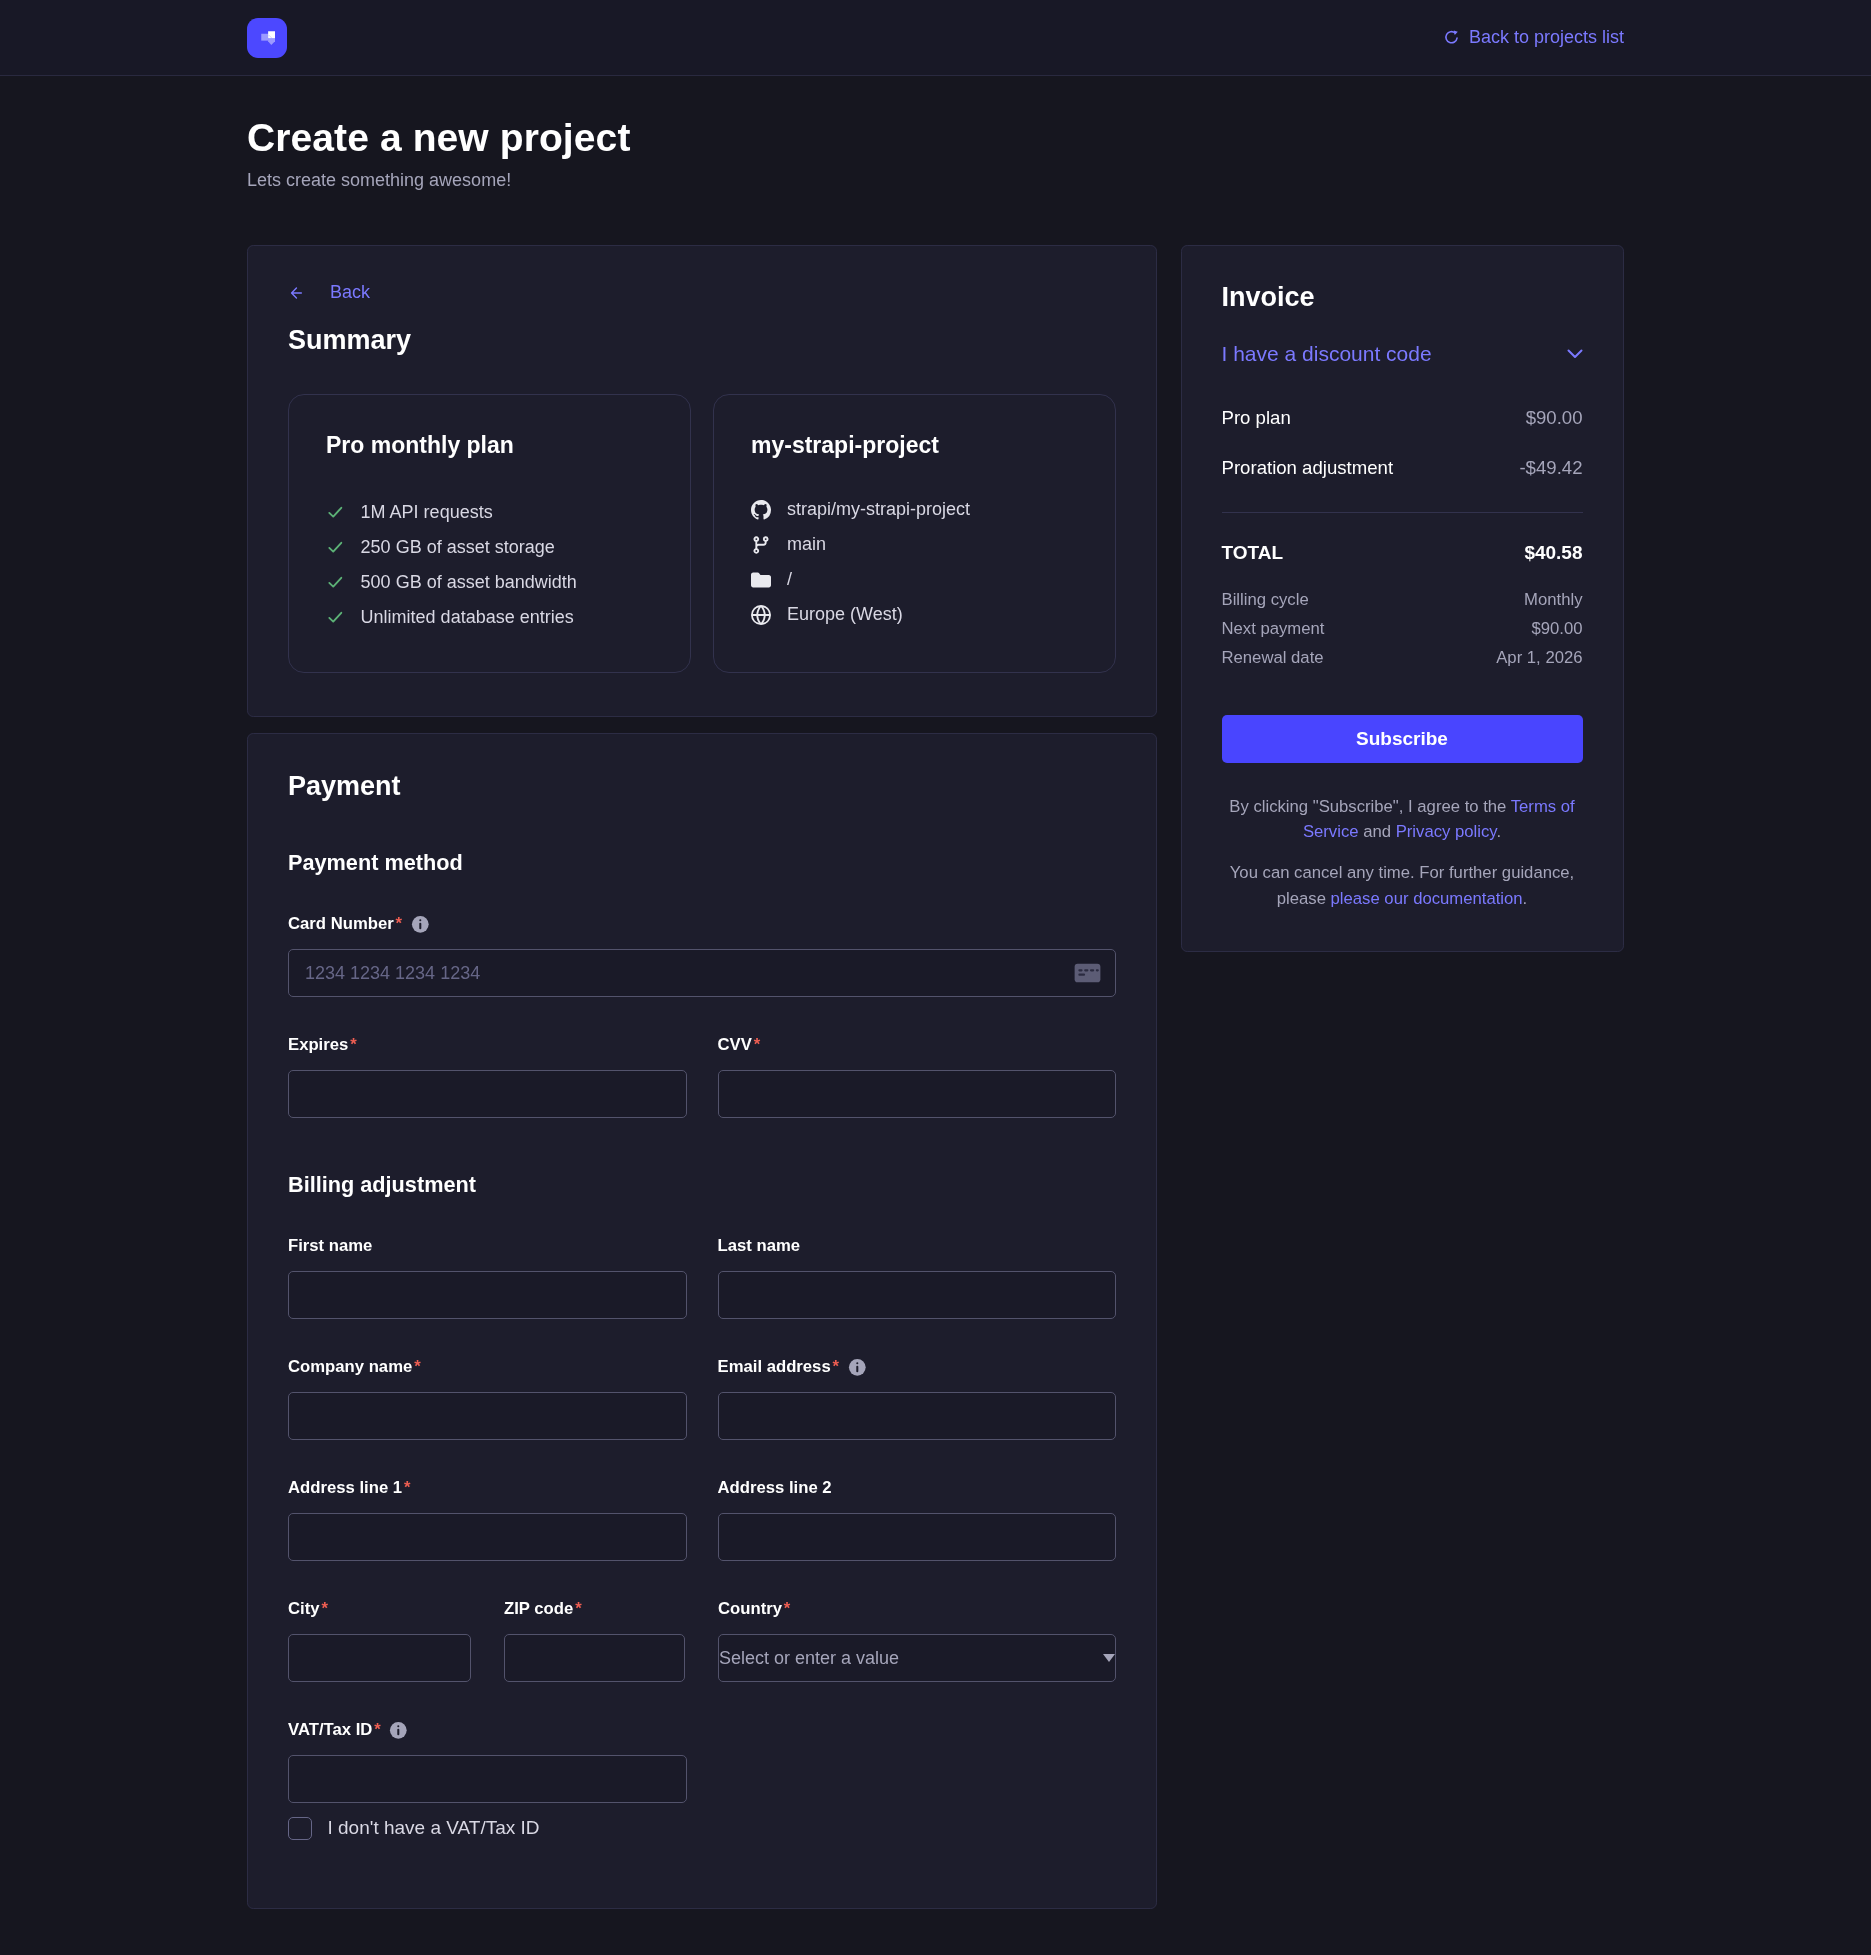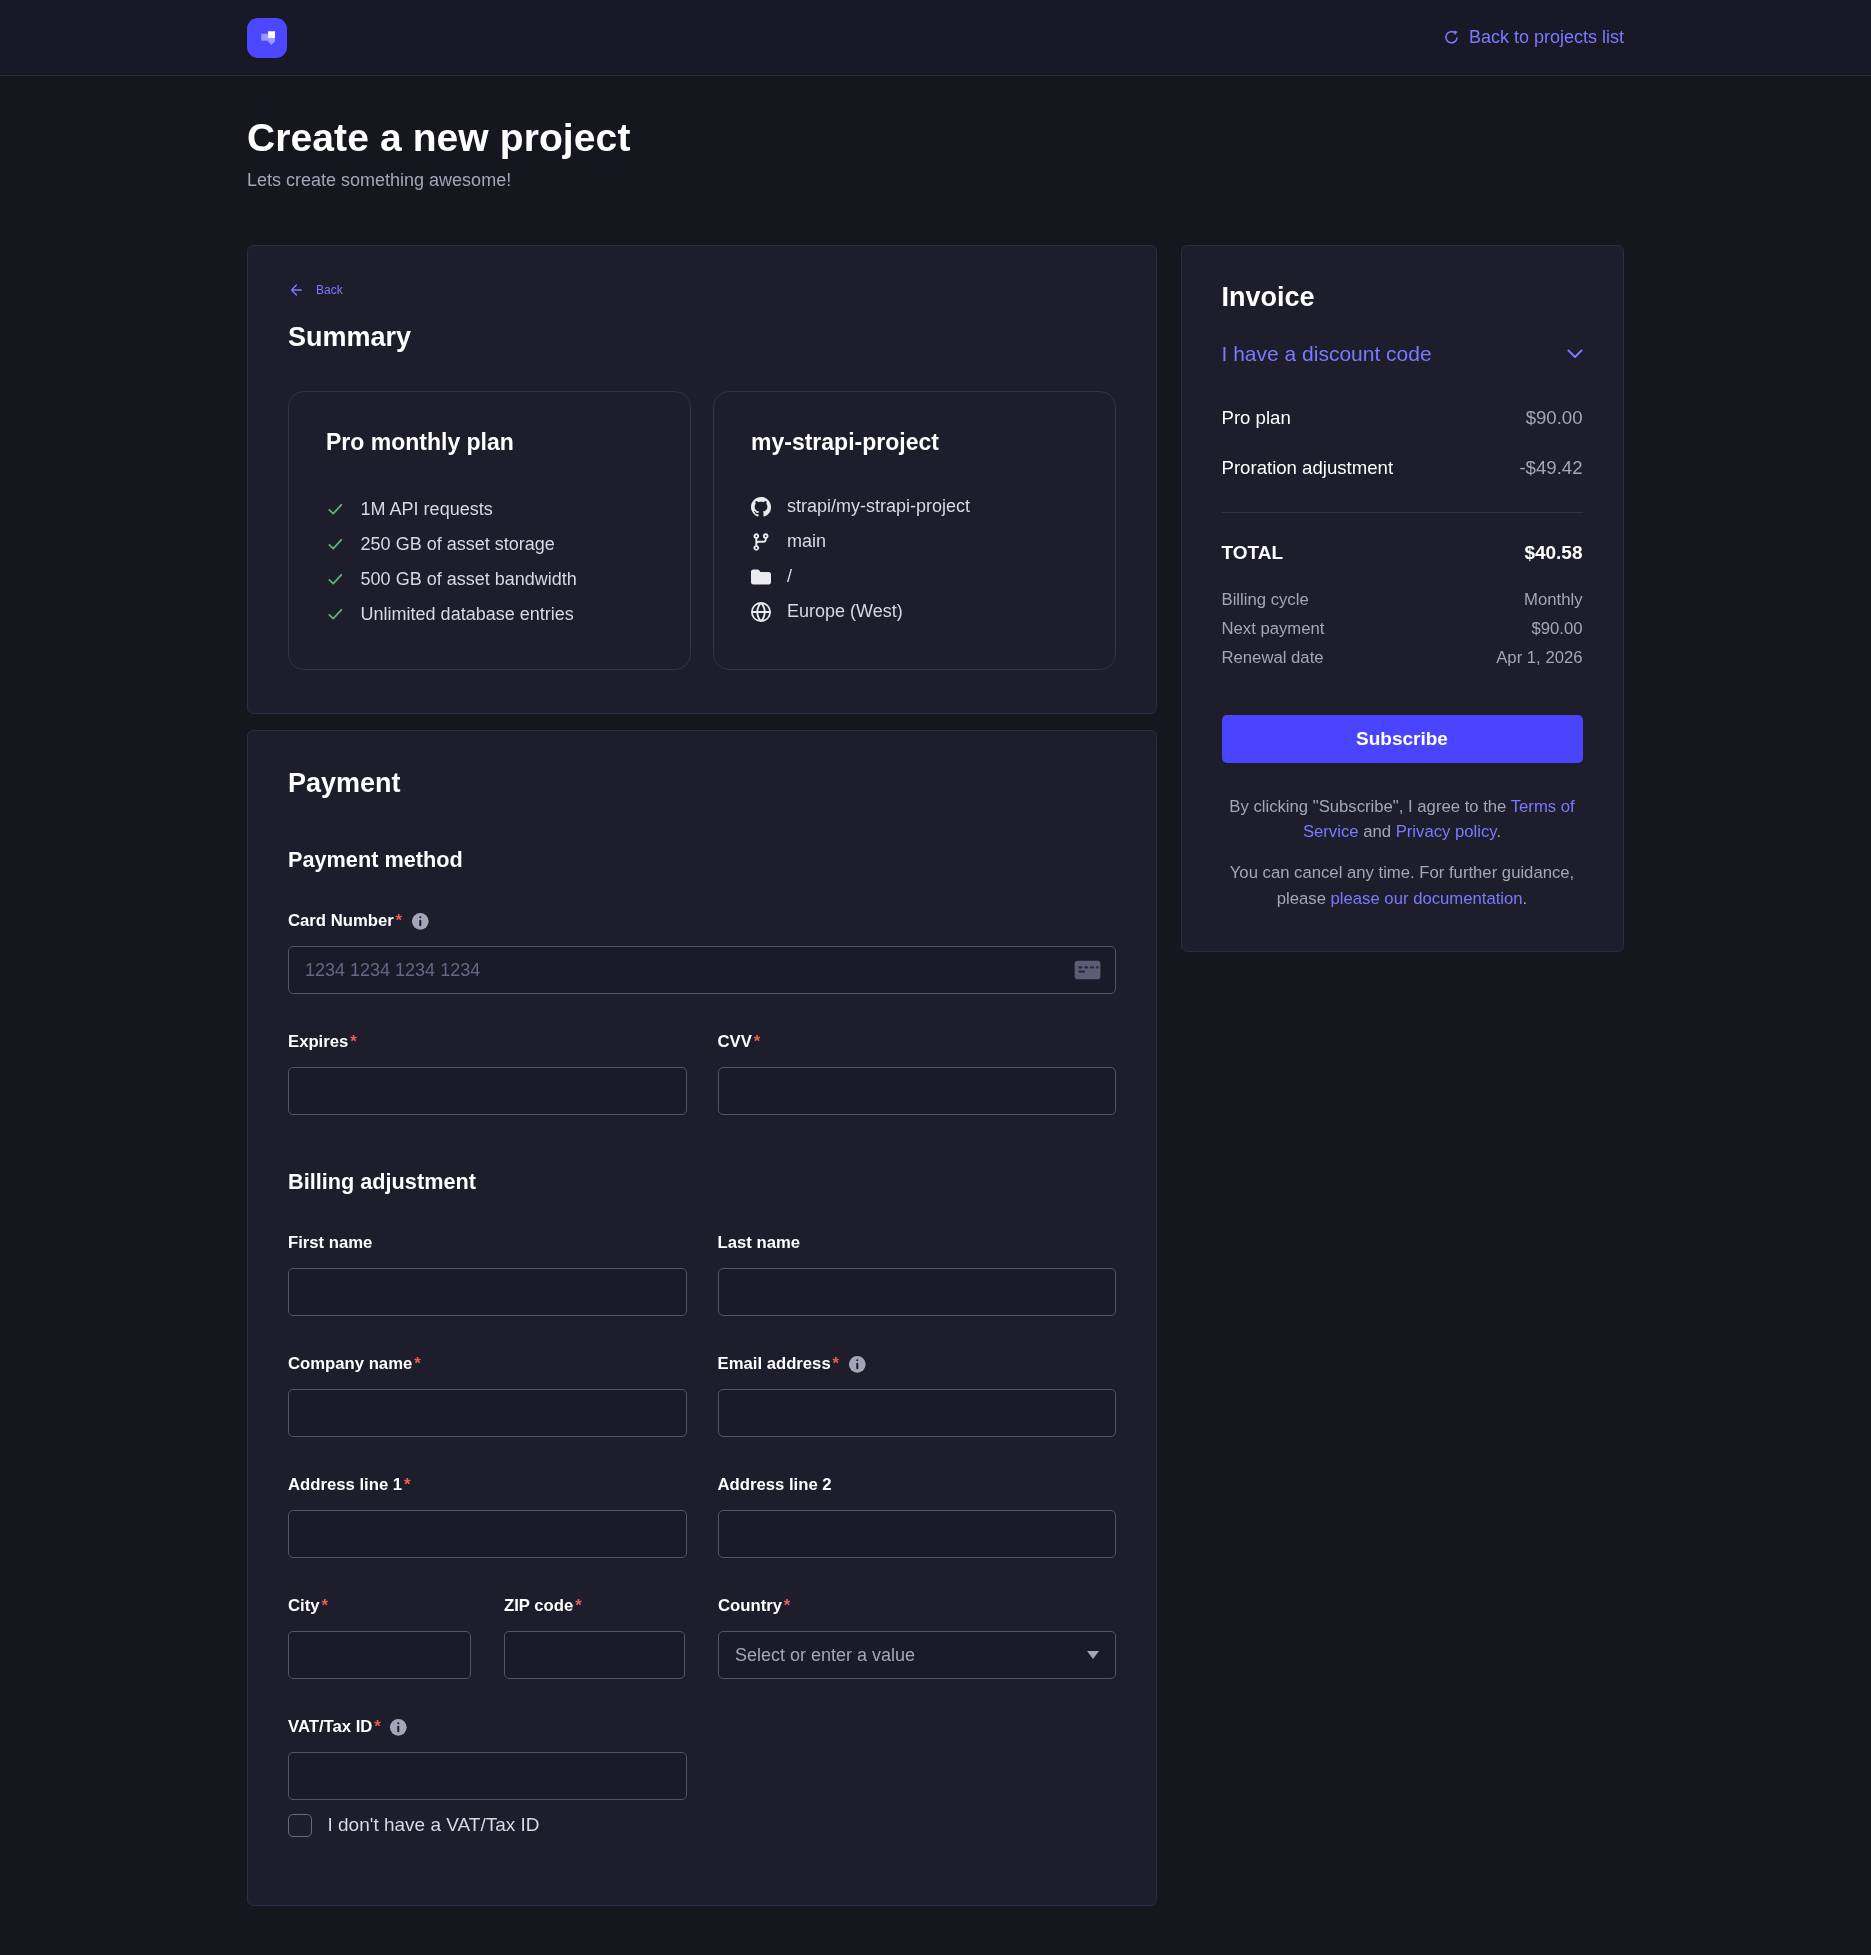--- a/index.html
+++ b/index.html
@@ -39,21 +39,21 @@
   .page-title{margin:0;font-size:39px;font-weight:700;letter-spacing:0.1px;}
   .page-subtitle{margin:10px 0 0;font-size:18px;color:var(--text-secondary);}
 
   
   .columns{display:flex;align-items:flex-start;gap:23.5px;margin-top:54px;padding-bottom:161px;}
   .left-col{width:910px;flex:0 0 910px;display:flex;flex-direction:column;gap:16px;}
   .card{background:var(--card-bg);border:1.2px solid #2c2c44;border-radius:6.2px;}
 
   
   .summary-card{padding:36px 40px 43px;}
-  .back-link{display:inline-flex;align-items:center;gap:12px;color:var(--link);font-size:12px;cursor:pointer;}
+  .back-link{display:inline-flex;align-items:center;gap:26px;color:var(--link);font-size:18px;cursor:pointer;}
   .summary-title{margin:22px 0 0;font-size:27px;font-weight:700;}
   .plan-row{display:grid;grid-template-columns:1fr 1fr;gap:22px;margin-top:38px;}
   .inner-card{border:1.2px solid var(--card-border);border-radius:16px;background:var(--card-bg);padding:37px;min-height:257px;}
   .inner-card h3{margin:0;font-size:23px;font-weight:700;}
   .feature-list{list-style:none;margin:36px 0 0;padding:0;}
   .feature-list li{display:flex;align-items:center;gap:16px;font-size:18px;color:var(--text-soft);height:35px;}
   .proj-list{margin-top:33px;display:flex;flex-direction:column;}
   .proj-row{display:flex;align-items:center;gap:16px;font-size:18px;color:var(--text-soft);height:35px;}
   .proj-row svg{flex:0 0 auto;}
 
@@ -72,21 +72,21 @@
     font-family:"Liberation Sans", sans-serif;outline:none;
   }
   input.text-input::placeholder{color:var(--placeholder);}
   .card-icon{position:absolute;right:15px;top:50%;transform:translateY(-50%);}
   .two-col{display:grid;grid-template-columns:1fr 1fr;gap:31px;}
   .city-row{display:grid;grid-template-columns:183px 181px 1fr;gap:33px;}
   .billing-title{margin-top:54px;}
   .select-box{
     margin-top:15px;height:48px;border-radius:5px;border:1.2px solid var(--input-border);
     background:var(--input-bg);display:flex;align-items:center;justify-content:space-between;
-    padding:0 16px;font-size:18px;color:var(--text-secondary);cursor:pointer;
+    padding:0 0;font-size:18px;color:var(--text-secondary);cursor:pointer;
   }
   .caret-down{width:0;height:0;border-left:6.8px solid transparent;border-right:6.8px solid transparent;border-top:8px solid #a5a5ba;}
   .vat-input{width:399px;}
   .checkbox-row{margin-top:13.6px;display:flex;align-items:center;gap:16px;}
   .checkbox{width:23.5px;height:23.5px;border:1.2px solid #666687;border-radius:5px;background:transparent;cursor:pointer;flex:0 0 auto;}
   .checkbox-label{font-size:19px;color:var(--text-soft);}
 
   
   .invoice-card{flex:0 0 443px;width:443px;padding:36px 40px 40px;}
   .invoice-title{margin:0;font-size:27px;font-weight:700;}

